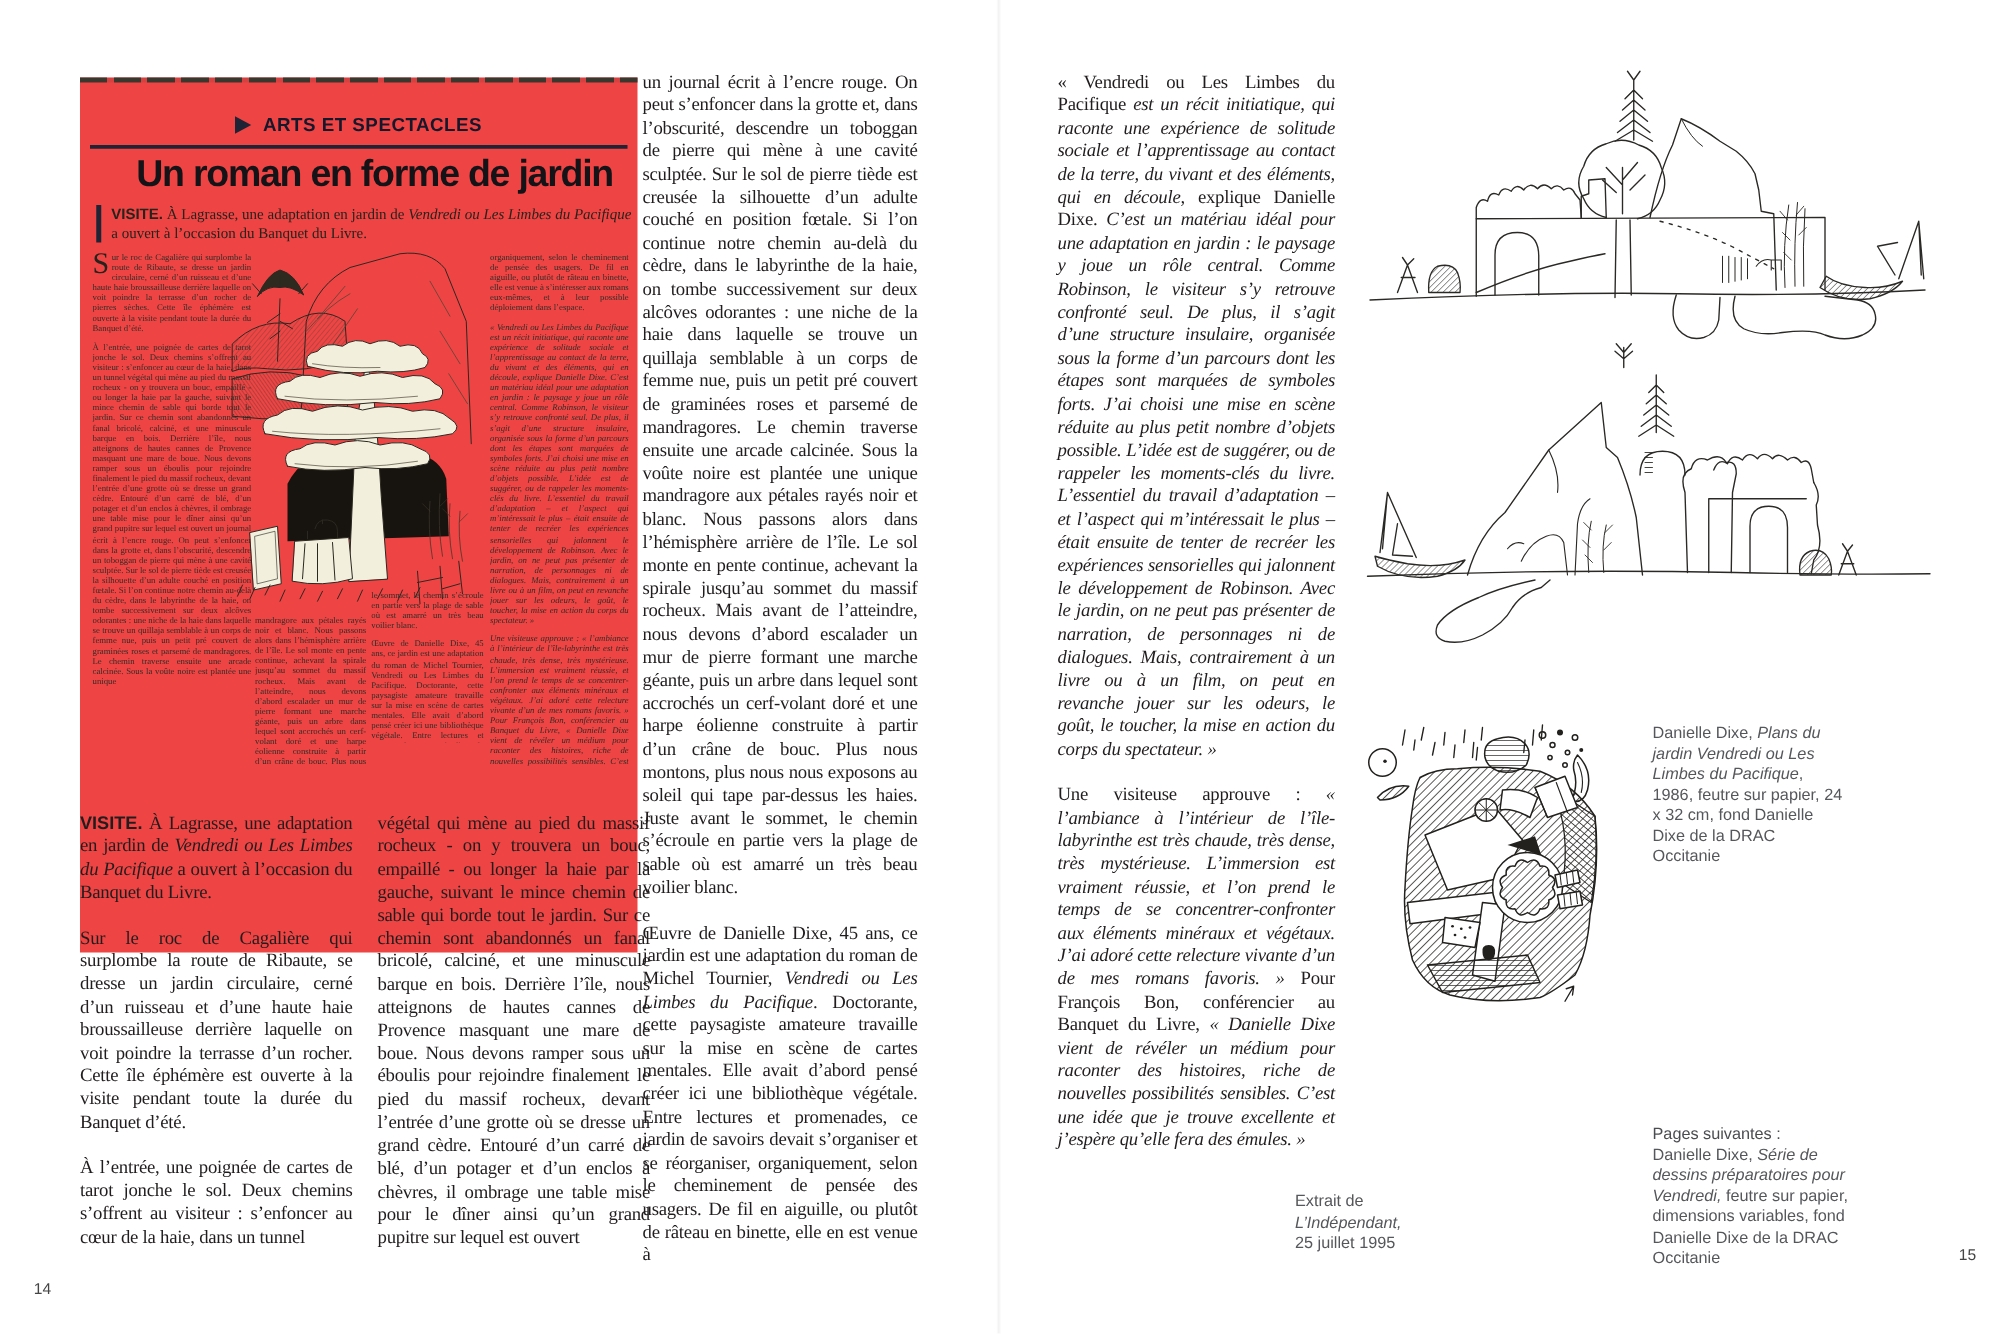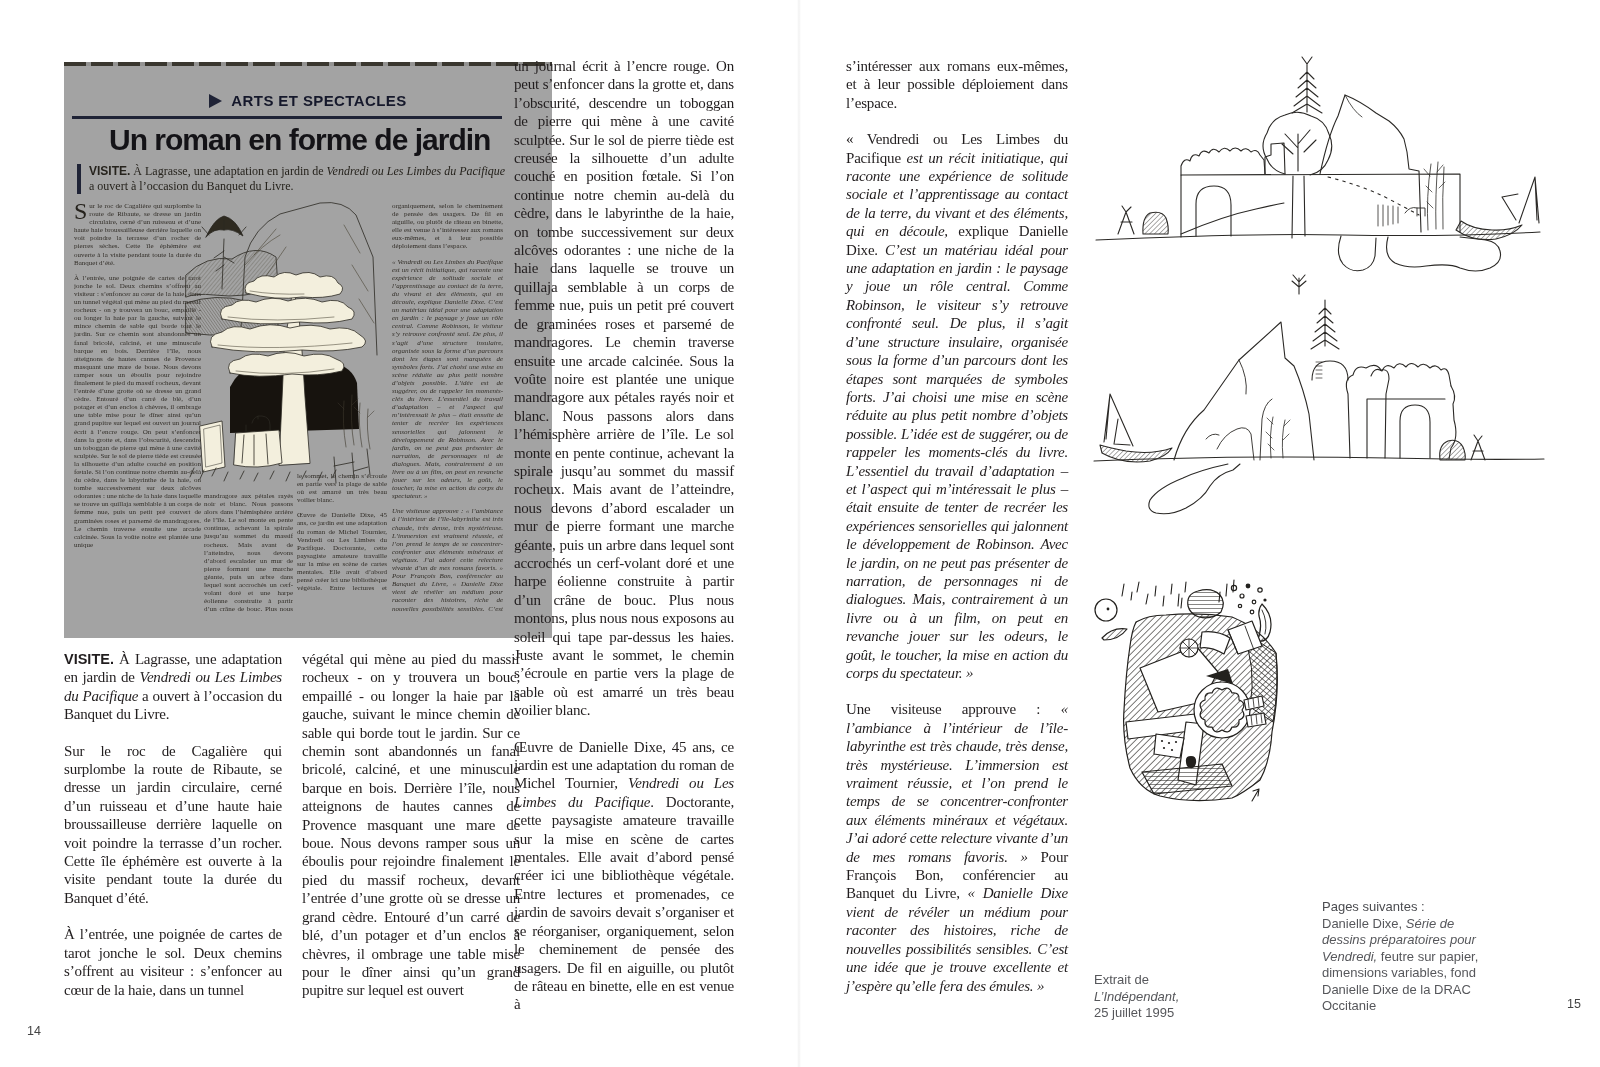--- a/index.html
+++ b/index.html
@@ -3,21 +3,21 @@
 <meta charset="utf-8">
 <style>
   html,body{margin:0;padding:0;background:#fff;}
   #spread{position:relative;width:1600px;height:1067px;background:#ffffff;overflow:hidden;
           font-family:"Liberation Serif",serif;color:#211d1e;}
   .fold{position:absolute;left:797px;top:0;width:4px;height:100%;
         background:linear-gradient(90deg,rgba(0,0,0,0) 0,rgba(0,0,0,.05) 50%,rgba(0,0,0,0) 100%);}
   .abs{position:absolute;}
 
   
-  .clip{position:absolute;left:64px;top:62px;width:446px;height:576px;background:#a3a3a3;padding-left:42px;}
+  .clip{position:absolute;left:64px;top:62px;width:446px;height:700px;background:#ef4444;}
   .clip-topstrip{position:absolute;top:0;left:0;right:0;height:4px;
      background:repeating-linear-gradient(90deg,#3a372f 0 22px,rgba(58,55,47,.15) 22px 27px);}
   .clip-header{position:absolute;top:30px;left:0;width:100%;text-align:center;
      font-family:"Liberation Sans",sans-serif;font-weight:bold;font-size:15px;
      letter-spacing:.4px;color:#15182b;}
   .tri{display:inline-block;width:0;height:0;border-left:13px solid #1f2336;
      border-top:7px solid transparent;border-bottom:7px solid transparent;
      vertical-align:-2px;margin-right:9px;}
   .clip-rule{position:absolute;top:54px;left:8px;width:430px;height:3px;background:#1f2336;}
   .clip-headline{position:absolute;top:61px;left:11px;width:432px;
@@ -45,21 +45,21 @@
   .colA{left:64px;top:650px;width:218px;height:372px;}
   .colB{left:302px;top:650px;width:218px;height:372px;}
   .colC{left:514px;top:57px;width:220px;height:985px;}
   .colD{left:846px;top:57px;width:222px;height:960px;}
 
   
   .cap{position:absolute;font-family:"Liberation Sans",sans-serif;font-size:13px;
      line-height:16.5px;color:#56575b;text-align:left;}
   .cap b{font-weight:normal;color:#4b4c50;text-align:center;}
   .cap-plans{left:1322px;top:578px;width:154px;}
-  .cap-source{left:1094px;top:953px;width:130px;margin-top:19px;}
+  .cap-source{left:1036px;top:953px;width:130px;}
   .cap-pages{left:1322px;top:899px;width:170px;}
   .pagenum{position:absolute;font-family:"Liberation Sans",sans-serif;font-size:12.5px;color:#454545;}
   .pn-left{left:27px;top:997px;margin-top:27px;}
   .pn-right{left:1567px;top:997px;}
 
   
   .d1{left:1088px;top:16px;width:462px;height:292px;}
   .d2{left:1088px;top:298px;width:462px;height:266px;}
   .d3{left:1082px;top:572px;width:207px;height:236px;}
   svg{display:block;}
@@ -157,21 +157,20 @@
   <div class="serifcol colB">
     <p>végétal qui mène au pied du massif rocheux - on y trouvera un bouc, empaillé - ou longer la haie par la gauche, suivant le mince chemin de sable qui borde tout le jardin. Sur ce chemin sont abandonnés un fanal bricolé, calciné, et une minuscule barque en bois. Derrière l’île, nous atteignons de hautes cannes de Provence masquant une mare de boue. Nous devons ramper sous un éboulis pour rejoindre finalement le pied du massif rocheux, devant l’entrée d’une grotte où se dresse un grand cèdre. Entouré d’un carré de blé, d’un potager et d’un enclos à chèvres, il ombrage une table mise pour le dîner ainsi qu’un grand pupitre sur lequel est ouvert</p>
   </div>
 
   <div class="serifcol colC">
     <p>un journal écrit à l’encre rouge. On peut s’enfoncer dans la grotte et, dans l’obscurité, descendre un toboggan de pierre qui mène à une cavité sculptée. Sur le sol de pierre tiède est creusée la silhouette d’un adulte couché en position fœtale. Si l’on continue notre chemin au-delà du cèdre, dans le labyrinthe de la haie, on tombe successivement sur deux alcôves odorantes : une niche de la haie dans laquelle se trouve un quillaja semblable à un corps de femme nue, puis un petit pré couvert de graminées roses et parsemé de mandragores. Le chemin traverse ensuite une arcade calcinée. Sous la voûte noire est plantée une unique mandragore aux pétales rayés noir et blanc. Nous passons alors dans l’hémisphère arrière de l’île. Le sol monte en pente continue, achevant la spirale jusqu’au sommet du massif rocheux. Mais avant de l’atteindre, nous devons d’abord escalader un mur de pierre formant une marche géante, puis un arbre dans lequel sont accrochés un cerf-volant doré et une harpe éolienne construite à partir d’un crâne de bouc. Plus nous montons, plus nous nous exposons au soleil qui tape par-dessus les haies. Juste avant le sommet, le chemin s’écroule en partie vers la plage de sable où est amarré un très beau voilier blanc.</p>
     <p><span>Œuvre de Danielle Dixe, 45 ans, ce jardin est une adaptation du roman de Michel Tournier, </span><span class="it">Vendredi ou Les Limbes du Pacifique</span><span>. Doctorante, cette paysagiste amateure travaille sur la mise en scène de cartes mentales. Elle avait d’abord pensé créer ici une bibliothèque végétale. Entre lectures et promenades, ce jardin de savoirs devait s’organiser et se réorganiser, organiquement, selon le cheminement de pensée des usagers. De fil en aiguille, ou plutôt de râteau en binette, elle en est venue à</span></p>
   </div>
 
   <div class="serifcol colD">
-    <p>s’intéresser aux romans eux-mêmes, et à leur possible déploiement dans l’espace.</p>
     <p><span>« Vendredi ou Les Limbes du Pacifique </span><span class="it">est un récit initiatique, qui raconte une expérience de solitude sociale et l’apprentissage au contact de la terre, du vivant et des éléments, qui en découle, </span><span>explique Danielle Dixe. </span><span class="it">C’est un matériau idéal pour une adaptation en jardin : le paysage y joue un rôle central. Comme Robinson, le visiteur s’y retrouve confronté seul. De plus, il s’agit d’une structure insulaire, organisée sous la forme d’un parcours dont les étapes sont marquées de symboles forts. J’ai choisi une mise en scène réduite au plus petit nombre d’objets possible. L’idée est de suggérer, ou de rappeler les moments-clés du livre. L’essentiel du travail d’adaptation – et l’aspect qui m’intéressait le plus – était ensuite de tenter de recréer les expériences sensorielles qui jalonnent le développement de Robinson. Avec le jardin, on ne peut pas présenter de narration, de personnages ni de dialogues. Mais, contrairement à un livre ou à un film, on peut en revanche jouer sur les odeurs, le goût, le toucher, la mise en action du corps du spectateur. »</span></p>
     <p><span>Une visiteuse approuve : </span><span class="it">« l’ambiance à l’intérieur de l’île-labyrinthe est très chaude, très dense, très mystérieuse. L’immersion est vraiment réussie, et l’on prend le temps de se concentrer-confronter aux éléments minéraux et végétaux. J’ai adoré cette relecture vivante d’un de mes romans favoris. » </span><span>Pour François Bon, conférencier au Banquet du Livre, </span><span class="it">« Danielle Dixe vient de révéler un médium pour raconter des histoires, riche de nouvelles possibilités sensibles. C’est une idée que je trouve excellente et j’espère qu’elle fera des émules. »</span></p>
   </div>
 
   <svg class="abs d1" viewBox="0 0 462 292">
     <defs>
       <pattern id="bh" patternUnits="userSpaceOnUse" width="3.4" height="3.4" patternTransform="rotate(45)">
         <line x1="0" y1="0" x2="0" y2="3.4" stroke="#2b2926" stroke-width="0.8"></line>
       </pattern>
     </defs>
@@ -286,20 +285,23 @@
         <circle cx="82" cy="176" r="1.1" fill="#23211e" stroke="none"></circle>
         <circle cx="90" cy="178" r="1.1" fill="#23211e" stroke="none"></circle>
       <path d="M104,190 Q103,184 109,184 Q115,184 114,191 Q113,197 108,196 Q104,195 104,190 Z" fill="#23211e" stroke="none"></path>
 
       <path d="M60,200 L140,192 L150,214 L72,222 Z" fill="url(#ph3)"></path>
 
       <path d="M170,229 L177,217 M177,217 L171,219 M177,217 L176,224" stroke-width="1.1"></path>
     </g>
   </svg>
 
+  <div class="cap cap-plans">
+    <span>Danielle Dixe, </span><span class="it">Plans du jardin Vendredi ou Les Limbes du Pacifique</span><span>, 1986, feutre sur papier, 24 x 32 cm, fond Danielle Dixe de la DRAC Occitanie</span>
+  </div>
 
   <div class="cap cap-pages">
     <b>Pages suivantes :</b><br>
     <span>Danielle Dixe, </span><span class="it">Série de dessins préparatoires pour Vendredi,</span><span> feutre sur papier, dimensions variables, fond Danielle Dixe de la DRAC Occitanie</span>
   </div>
 
   <div class="cap cap-source">
     <span>Extrait de</span><br>
     <span class="it">L’Indépendant,</span><br>
     <span>25 juillet 1995</span>

